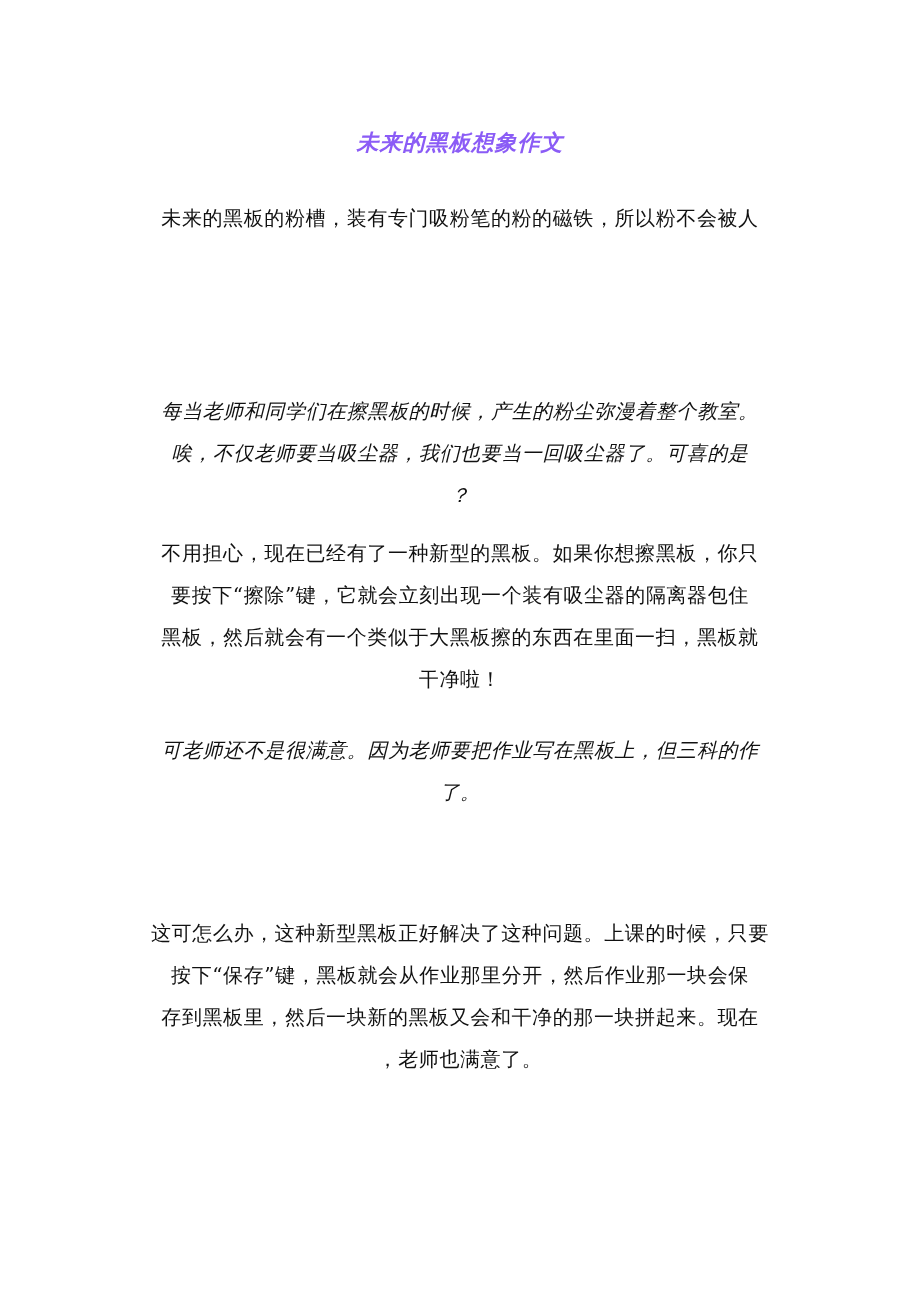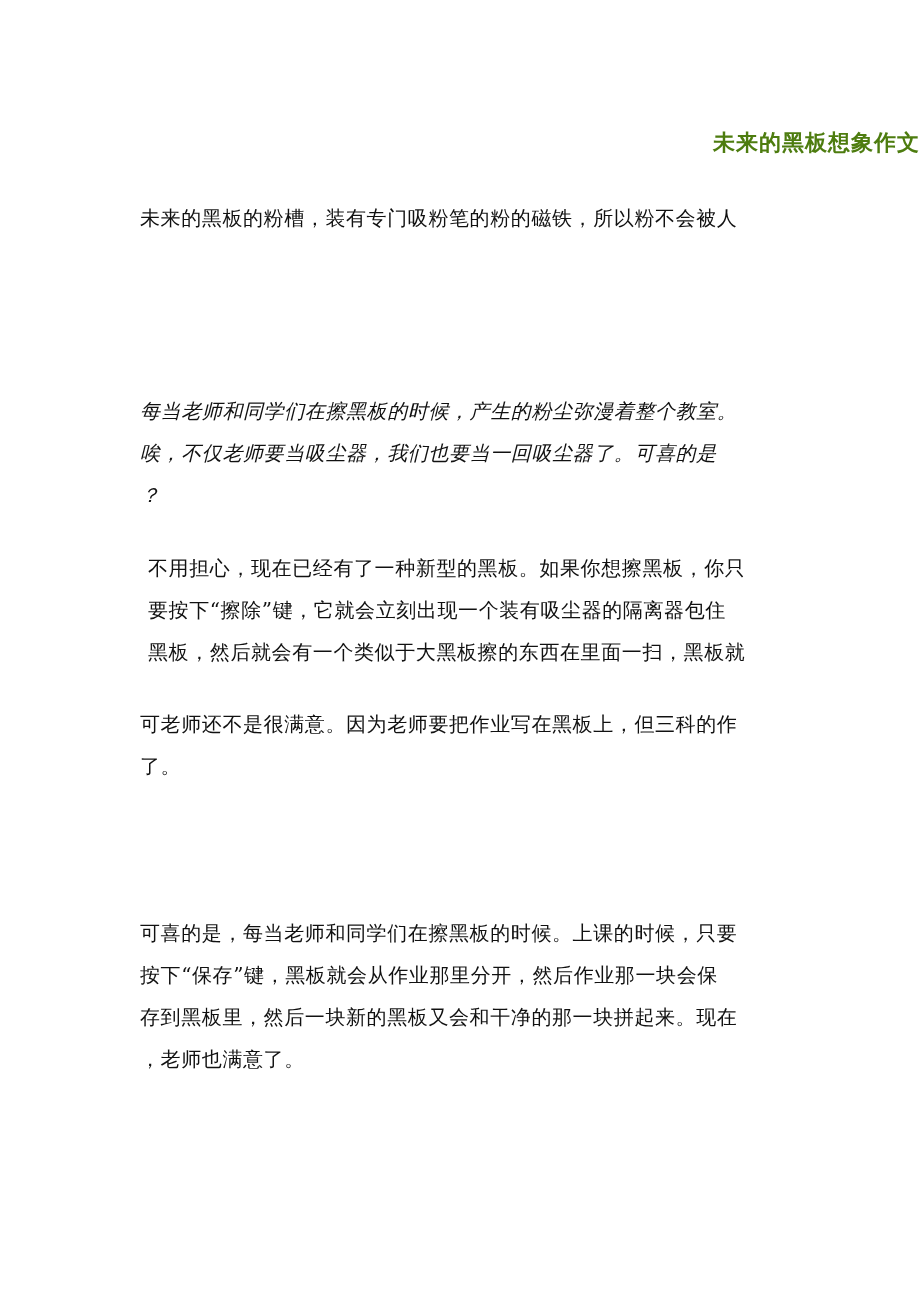--- a/index.html
+++ b/index.html
@@ -20,45 +20,47 @@
       left: 0;
       top: 0;
       width: 920px;
       height: 1302px;
     }
     .title {
       position: absolute;
       left: 0;
       width: 920px;
       top: 112px;
-      text-align: right;
+      text-align: center;
       font-size: 22px;
       font-weight: bold;
       line-height: 32px;
       letter-spacing: 1px;
       font-family: "DejaVu Sans", "Liberation Sans", sans-serif;
-      color: #4d7c0f;
+      color: #8b5cf6;
+      font-style: italic;
     }
     .para {
       position: absolute;
       left: 140px;
       width: 640px;
     }
     .line {
       display: block;
       height: 42px;
       line-height: 42px;
       font-size: 20px;
       white-space: nowrap;
       letter-spacing: 0.6px;
+      text-align: center;
     }
     #p1 { top: 197px; }
     #p2 { top: 390px; font-style: italic; }
-    #p3 { top: 547px; margin-left: 8px; }
-    #p4 { top: 703px; }
+    #p3 { top: 532px; }
+    #p4 { top: 729px; font-style: italic; }
     #p5 { top: 912px; }
   </style>
 </head>
 <body>
 
 <div class="page">
 
   <h1 class="title">未来的黑板想象作文</h1>
 
   <div class="para" id="p1">
@@ -68,27 +70,28 @@
   <div class="para" id="p2">
     <span class="line">每当老师和同学们在擦黑板的时候，产生的粉尘弥漫着整个教室。</span>
     <span class="line">唉，不仅老师要当吸尘器，我们也要当一回吸尘器了。可喜的是</span>
     <span class="line">？</span>
   </div>
 
   <div class="para" id="p3">
     <span class="line">不用担心，现在已经有了一种新型的黑板。如果你想擦黑板，你只</span>
     <span class="line">要按下“擦除”键，它就会立刻出现一个装有吸尘器的隔离器包住</span>
     <span class="line">黑板，然后就会有一个类似于大黑板擦的东西在里面一扫，黑板就</span>
+    <span class="line">干净啦！</span>
   </div>
 
   <div class="para" id="p4">
     <span class="line">可老师还不是很满意。因为老师要把作业写在黑板上，但三科的作</span>
     <span class="line">了。</span>
   </div>
 
   <div class="para" id="p5">
-    <span class="line">可喜的是，每当老师和同学们在擦黑板的时候。上课的时候，只要</span>
+    <span class="line">这可怎么办，这种新型黑板正好解决了这种问题。上课的时候，只要</span>
     <span class="line">按下“保存”键，黑板就会从作业那里分开，然后作业那一块会保</span>
     <span class="line">存到黑板里，然后一块新的黑板又会和干净的那一块拼起来。现在</span>
     <span class="line">，老师也满意了。</span>
   </div>
 
 </div>
 
 </body></html>

